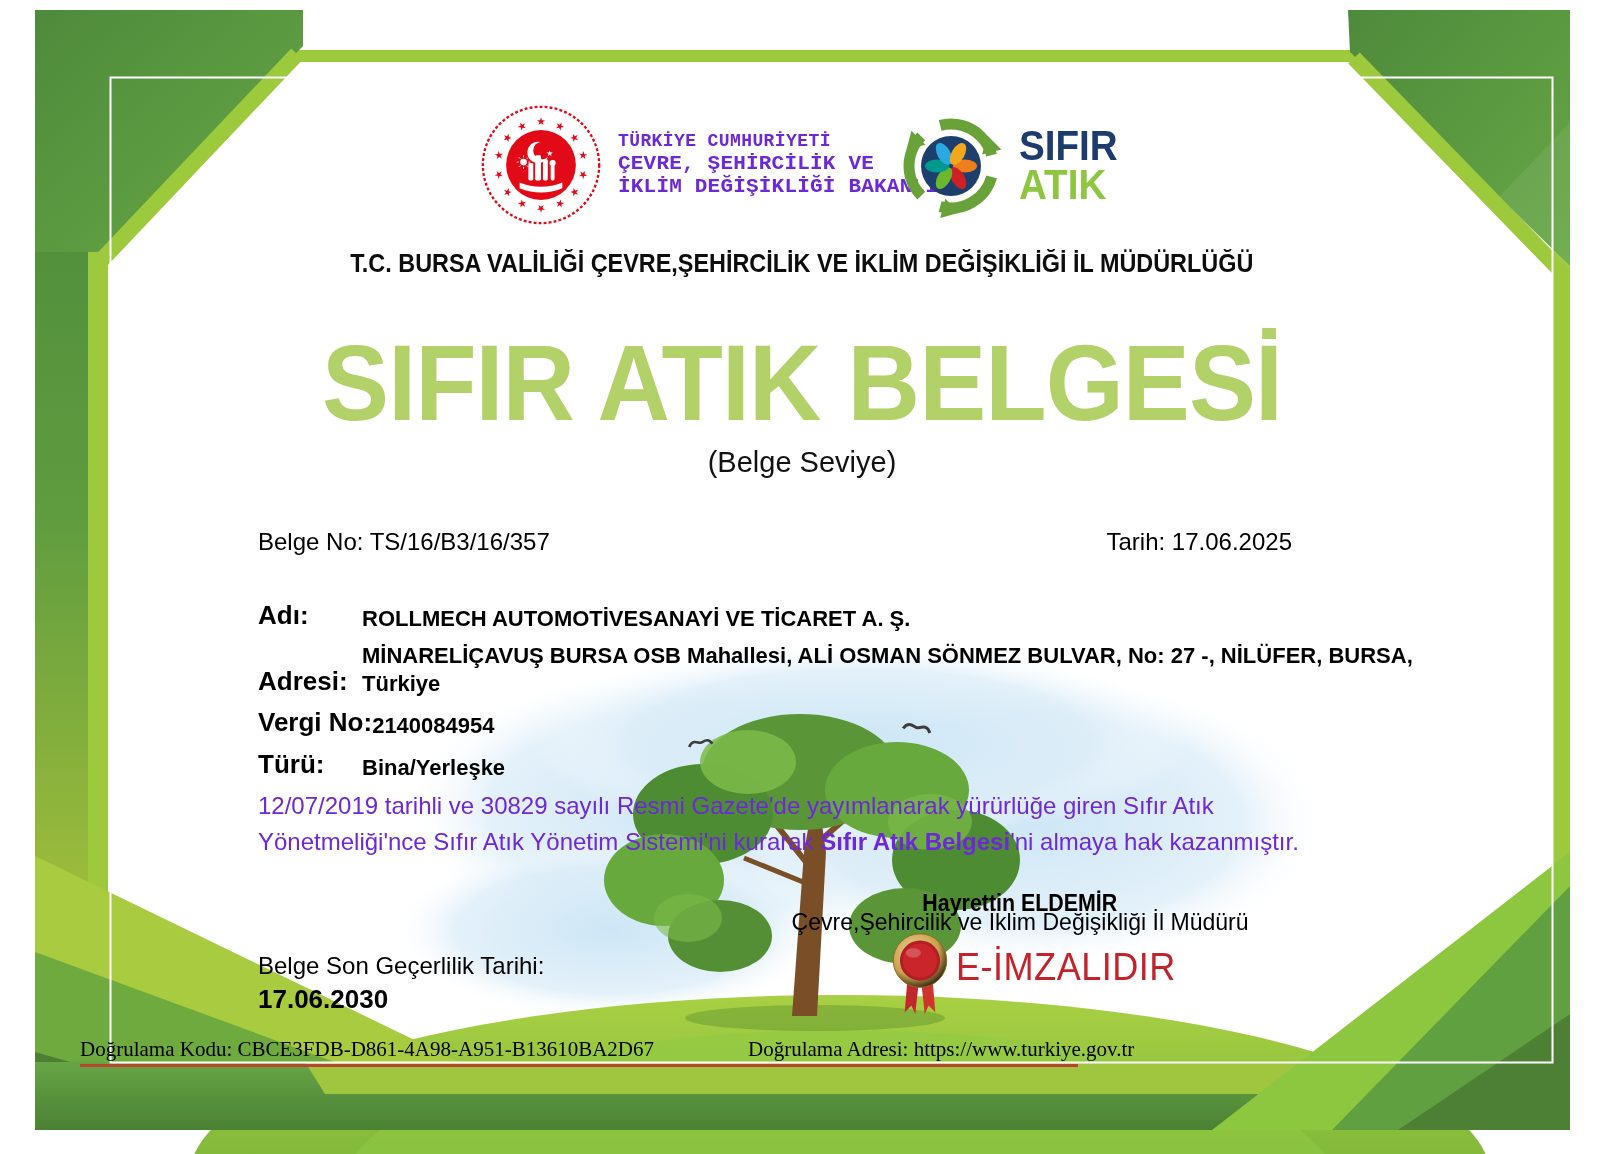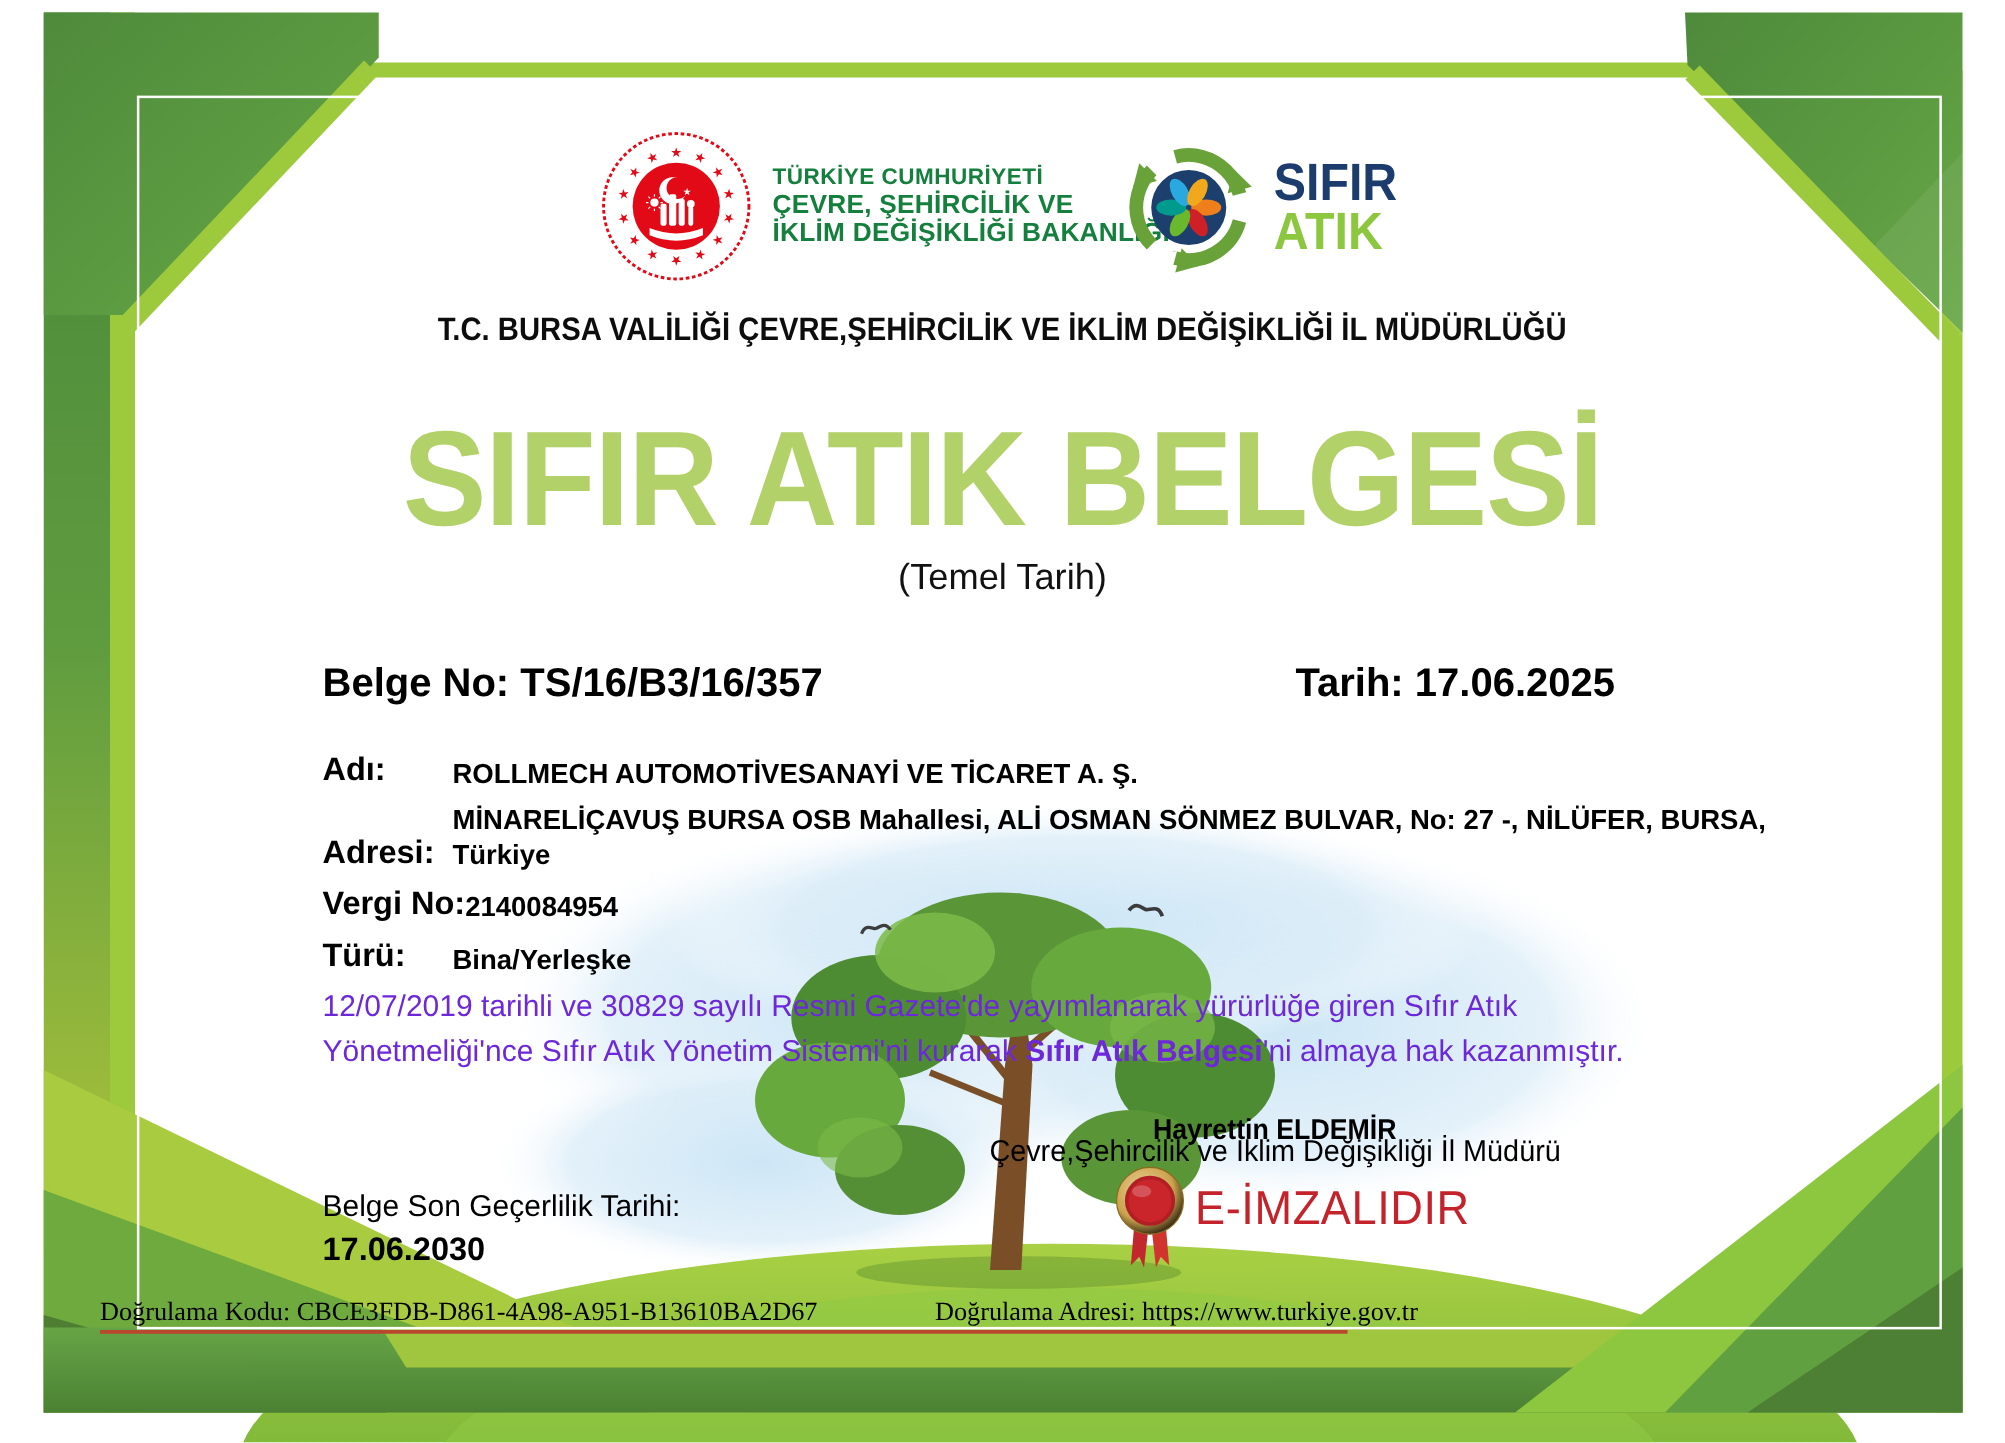--- a/index.html
+++ b/index.html
@@ -6,37 +6,37 @@
   .page{
     position:relative;width:1604px;height:1154px;background:#ffffff;
     font-family:"Liberation Sans",sans-serif;color:#000;overflow:hidden;
   }
   .abs{position:absolute;}
   svg{display:block;}
   .nowrap{white-space:nowrap;}
 
   
   .ministry-logo{top:102px;left:478px;display:flex;align-items:center;gap:14px;}
-  .ministry-text{color:#15803d;line-height:1.12;}
+  .ministry-text{color:#6d28d9;line-height:1.12;font-family:Liberation Mono, monospace;}
   .ministry-text .l1{font-size:18px;font-weight:bold;letter-spacing:.4px;}
   .ministry-text .l2,.ministry-text .l3{font-size:21px;font-weight:bold;letter-spacing:.2px;}
   .zerowaste-logo{top:108px;left:893px;display:flex;align-items:center;gap:10px;}
   .zw-words{line-height:.92;font-weight:bold;font-size:42px;transform:scaleX(.92);transform-origin:left center;letter-spacing:0;}
   .zw-w1{color:#1d3c6e;}
   .zw-w2{color:#8dc63f;}
 
   
   .office-title{top:248px;left:0;width:1604px;text-align:center;font-weight:bold;font-size:26px;color:#0d0d0d;}
   .office-title span{display:inline-block;transform:scaleX(.9);transform-origin:center;white-space:nowrap;}
   .main-title{top:320px;left:0;width:1604px;text-align:center;font-weight:bold;font-size:108px;color:#b2d168;}
   .main-title span{display:inline-block;transform:scaleX(.93);transform-origin:center;white-space:nowrap;letter-spacing:-1px;}
   .subtitle{top:446px;left:0;width:1604px;text-align:center;font-size:29px;color:#111;}
 
   
-  .meta-row{top:528px;left:258px;width:1034px;display:flex;justify-content:space-between;font-size:32px;color:#000;font-weight:bold;}
+  .meta-row{top:528px;left:258px;width:1034px;display:flex;justify-content:space-between;font-size:24px;color:#000;}
 
   
   .fields{top:600px;left:258px;width:1140px;}
   .frow{display:flex;margin-bottom:9px;}
   .flabel{min-width:104px;font-size:26px;font-weight:bold;flex:none;}
   .fvalue{font-size:22px;font-weight:bold;padding-top:5px;line-height:28px;}
   .frow-adres{align-items:flex-end;}
   .frow-adres .flabel{padding-bottom:1px;}
   .frow-adres .fvalue{padding-top:0;}
 
@@ -290,21 +290,21 @@
       </g>
     </svg>
     <div class="zw-words">
       <div class="zw-w1">SIFIR</div>
       <div class="zw-w2">ATIK</div>
     </div>
   </div>
   <div class="abs layer-content main-title">
     <span>SIFIR ATIK BELGESİ</span>
   </div>
-  <div class="abs layer-content subtitle">(Temel Tarih)</div>
+  <div class="abs layer-content subtitle">(Belge Seviye)</div>
 
   <div class="abs layer-content meta-row">
     <div class="nowrap">Belge No: TS/16/B3/16/357</div>
     <div class="nowrap">Tarih: 17.06.2025</div>
   </div>
 
   <div class="abs layer-content fields">
     <div class="frow">
       <div class="flabel">Adı:</div>
       <div class="fvalue nowrap">ROLLMECH AUTOMOTİVESANAYİ VE TİCARET A. Ş.</div>

